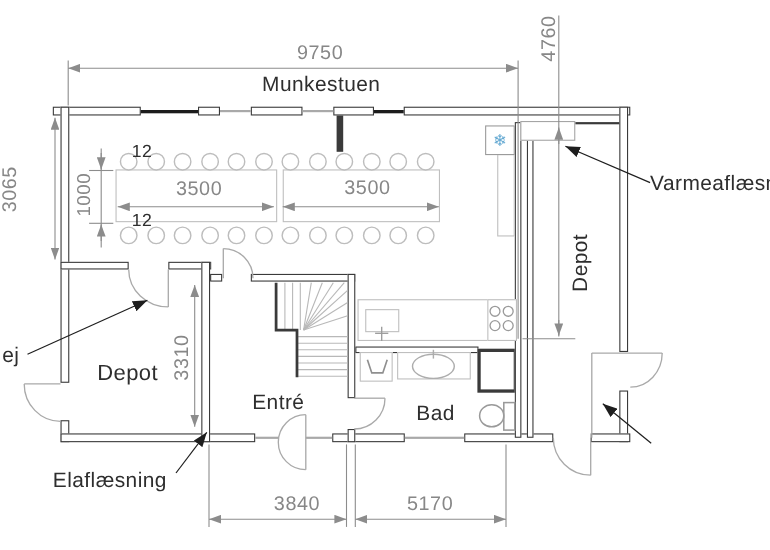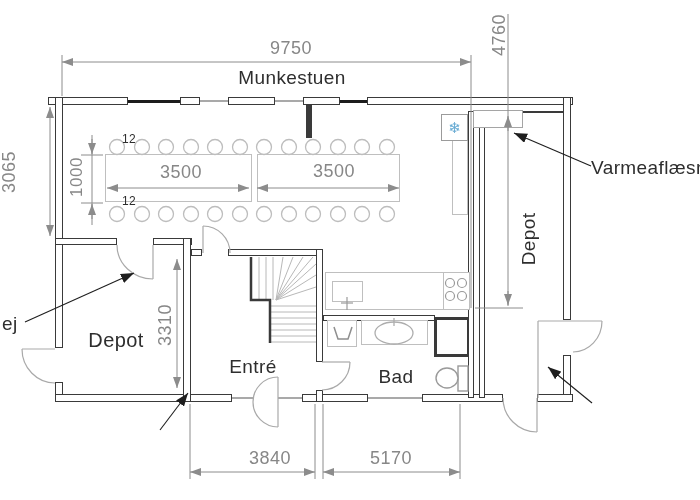--- a/index.html
+++ b/index.html
@@ -13,21 +13,21 @@
   .graybox{position:absolute;background:#fff;border:1px solid #a5a5a5;box-sizing:border-box;}
   .furn{position:absolute;background:#fff;border:1.3px solid #bfbfbf;box-sizing:border-box;}
   .closet{position:absolute;background:#fff;border:3px solid #3a3a3a;box-sizing:border-box;}
   
   .lbl{position:absolute;color:#2e2e2e;font-size:19px;letter-spacing:.4px;white-space:nowrap;
        transform:translate(-50%,-50%);}
   .lbl.left{transform:none;}
   .dimtxt{position:absolute;color:#878787;font-size:18px;letter-spacing:.5px;white-space:nowrap;
        transform:translate(-50%,-50%);}
   .rot{transform:translate(-50%,-50%) rotate(-90deg);}
-  .seatnum{font-size:12px;color:#2e2e2e;}
+  .seatnum{font-size:16px;color:#2e2e2e;}
   .snow{position:absolute;border:1px solid #9b9b9b;background:#fff;display:flex;
         align-items:center;justify-content:center;font-size:15px;color:#64a9d2;box-sizing:border-box;}
   svg{position:absolute;left:0;top:0;pointer-events:none;}
 </style>
 </head>
 <body>
 
 <div id="plan">
 
   <div class="wall" style="left:48px;top:97px;width:80px;height:8px;"></div>
@@ -238,15 +238,16 @@
   <div class="dimtxt rot" style="left:77px;top:177px;font-size:17px;">1000</div>
   <div class="dimtxt" style="left:181px;top:172px;">3500</div>
   <div class="dimtxt" style="left:334px;top:171px;">3500</div>
   <div class="dimtxt rot" style="left:165px;top:325px;">3310</div>
   <div class="dimtxt" style="left:270px;top:458px;">3840</div>
   <div class="dimtxt" style="left:391px;top:458px;">5170</div>
   <div class="lbl seatnum" style="left:129px;top:139px;">12</div>
   <div class="lbl seatnum" style="left:129px;top:201px;">12</div>
 
   <div class="lbl left" style="left:2px;top:313px;">ej</div>
+  <div class="lbl left" style="left:48px;top:427px;">Elaflæsning</div>
   <div class="lbl left" style="left:591px;top:157px;">Varmeaflæsning</div>
 
 </div>
 
 </body></html>

